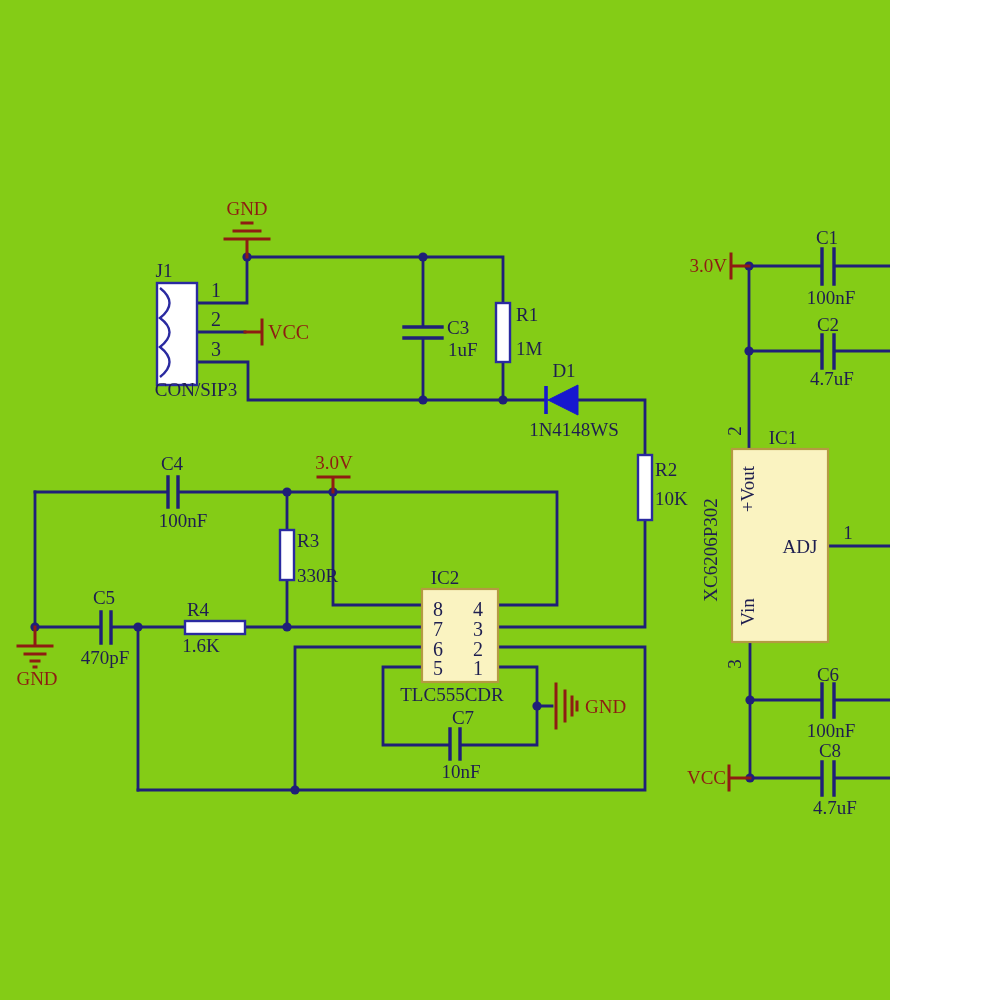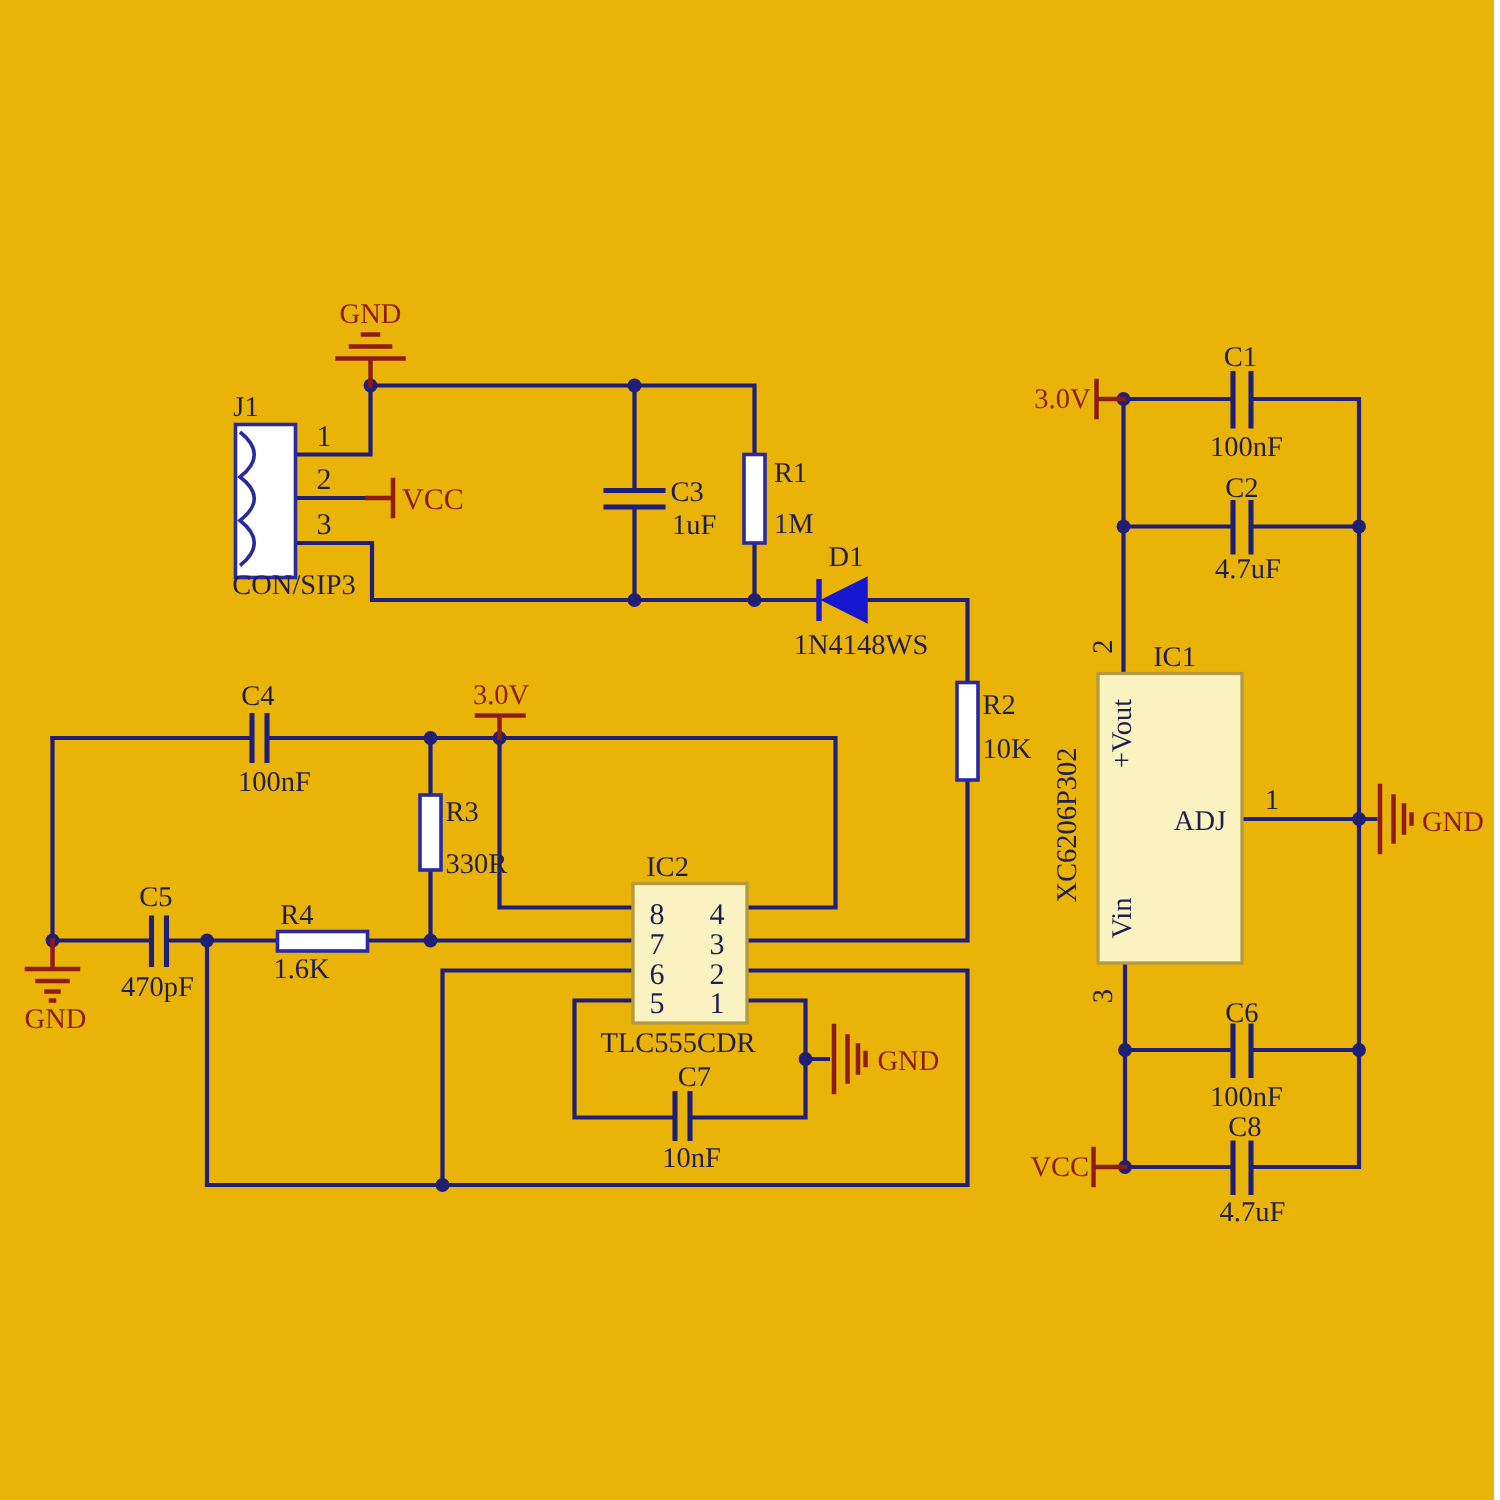--- a/index.html
+++ b/index.html
@@ -1,16 +1,16 @@
 <!DOCTYPE html>
 <html><head>
 <meta charset="utf-8">
 <style>
   html,body{margin:0;padding:0;background:#ffffff;}
-  .stage{position:relative;width:996px;height:1000px;background:#eab308;overflow:hidden;}
+  .stage{position:relative;width:890px;height:1000px;background:#84cc16;overflow:hidden;}
   svg{position:absolute;left:0;top:0;}
   .wire{stroke:#1f1f78;stroke-width:2.8;fill:none;stroke-linecap:square;}
   .redsym{stroke:#8e1c12;stroke-width:3;fill:none;stroke-linecap:square;}
   .cap{stroke:#1f1f78;stroke-width:3.4;fill:none;stroke-linecap:square;}
   .res{fill:#ffffff;stroke:#2a2aa0;stroke-width:2.4;}
   .icbox{fill:#faf3c1;stroke:#b49a42;stroke-width:2.2;}
   .dot{fill:#1f1f78;stroke:none;}
   .conn{stroke:#2a2aa0;stroke-width:2.4;fill:none;}
   .connbox{fill:#ffffff;stroke:#2a2aa0;stroke-width:2.4;}
   .dio{fill:#1717cf;stroke:#1717cf;}

